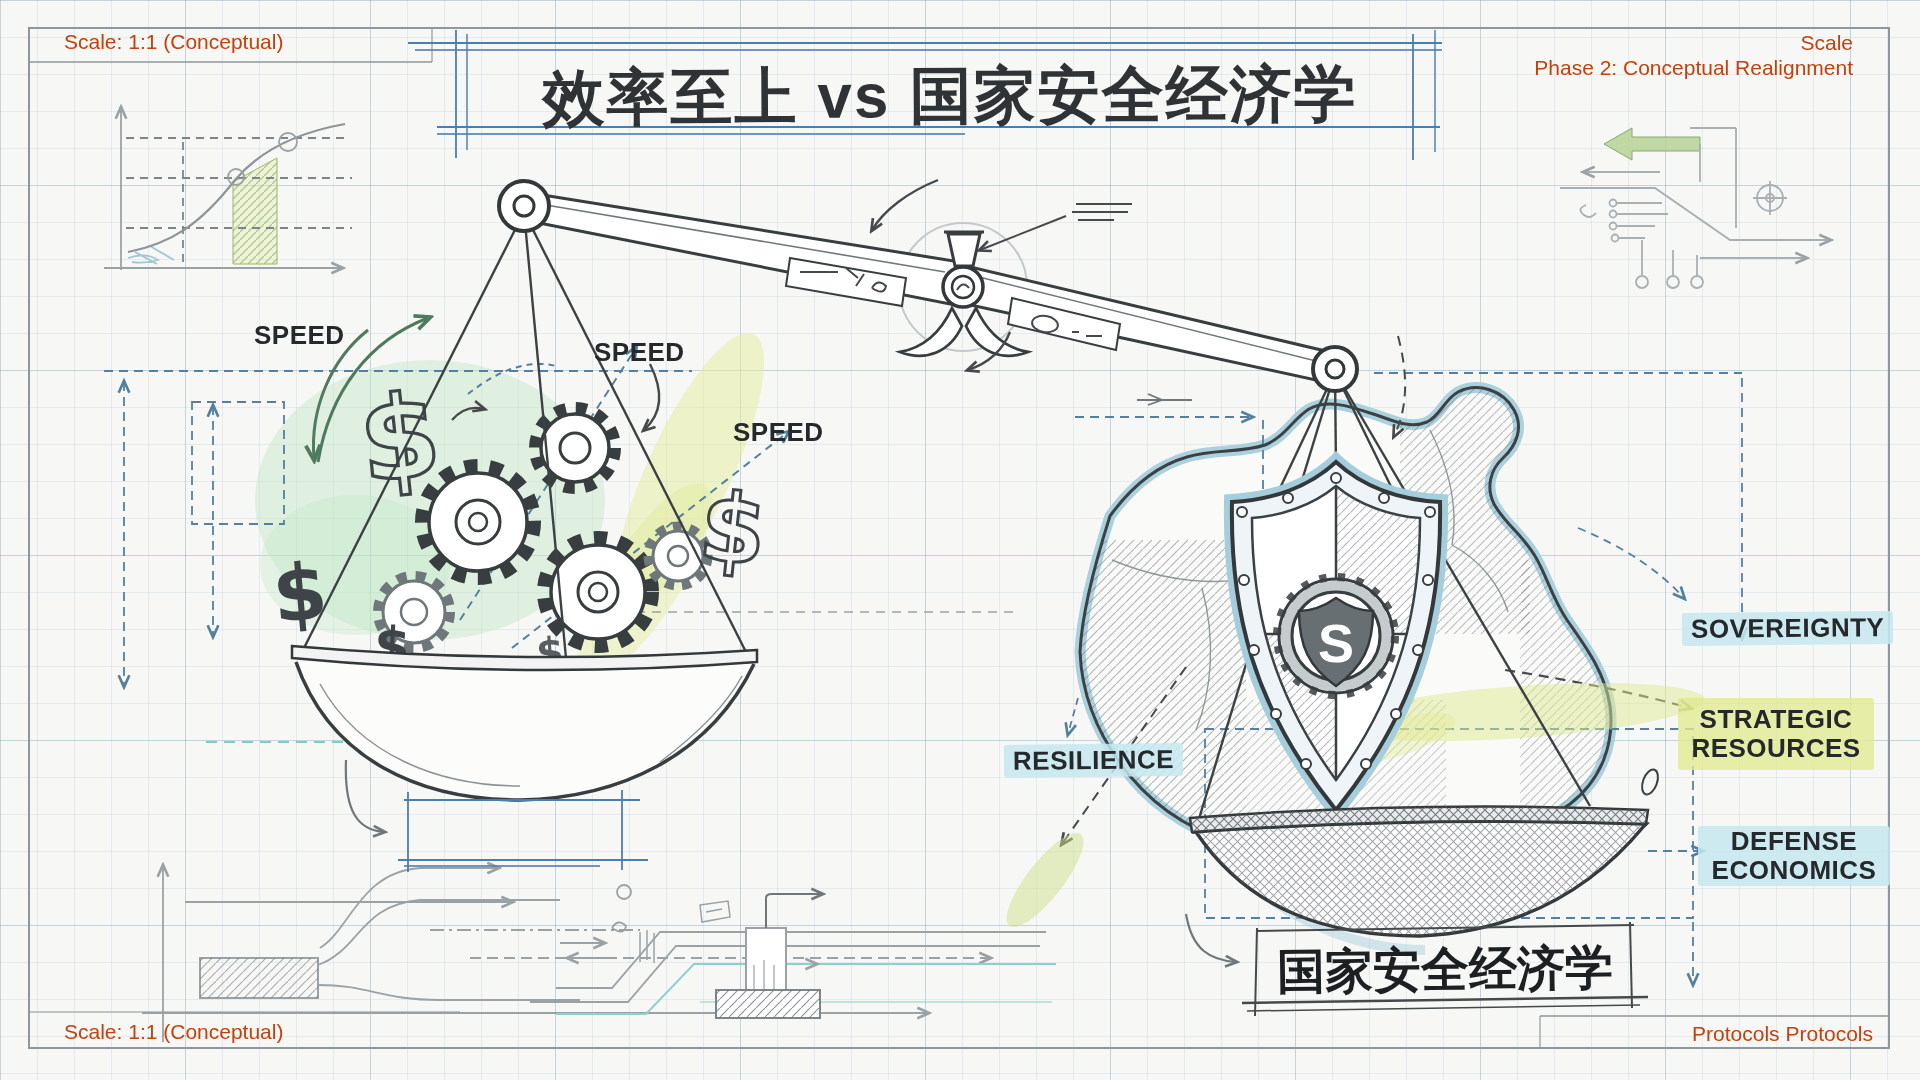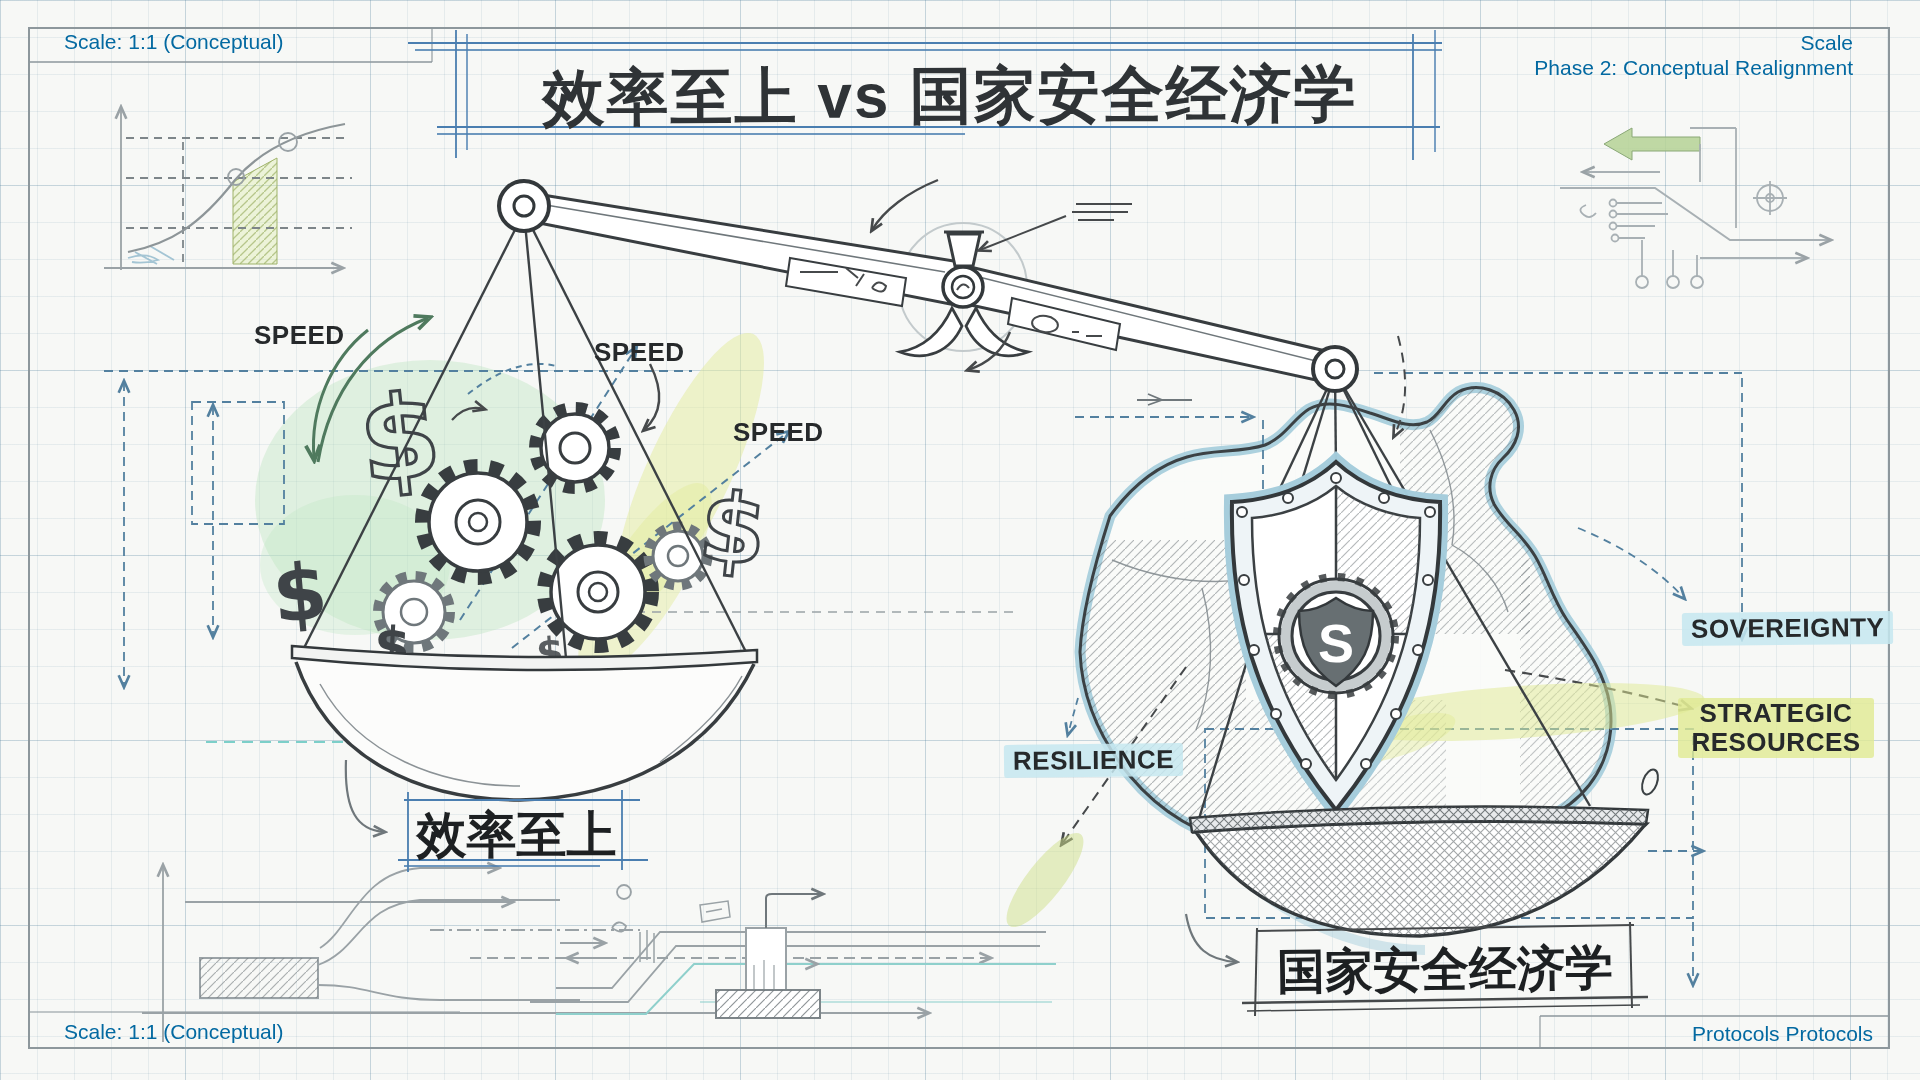--- a/index.html
+++ b/index.html
@@ -9,25 +9,25 @@
        background-image:
          linear-gradient(rgba(70,120,150,.20) 1px, transparent 1px),
          linear-gradient(90deg, rgba(70,120,150,.20) 1px, transparent 1px),
          linear-gradient(rgba(70,120,150,.10) 1px, transparent 1px),
          linear-gradient(90deg, rgba(70,120,150,.10) 1px, transparent 1px);
        background-size:185px 185px,185px 185px,37px 37px,37px 37px;}
   #canvas{position:relative;width:1920px;height:1080px;}
   .frame{position:absolute;left:28px;top:27px;width:1862px;height:1022px;
          border:2px solid #8d979c;box-sizing:border-box;}
   svg.art{position:absolute;left:0;top:0;}
-  .corner{position:absolute;font:400 21px "Liberation Sans",sans-serif;color:#0369a1;white-space:nowrap;}
+  .corner{position:absolute;font:400 21px "Liberation Sans",sans-serif;color:#c2410c;white-space:nowrap;}
   .lbl{position:absolute;font:600 26px "Liberation Sans",sans-serif;color:#26292b;
        letter-spacing:.5px;white-space:nowrap;}
   .hl-blue{background:rgba(197,231,240,.85);padding:1px 9px;border-radius:3px;}
-  .hl-yellow{background:rgba(224,234,146,.8);padding:1px 9px;border-radius:3px;}
+  .hl-yellow{background:rgba(224,234,146,.8);padding:7px 9px;border-radius:3px;}
   .wrap{white-space:normal;text-align:center;line-height:1.12;}
   .title{position:absolute;left:460px;top:54px;width:980px;text-align:center;
          font:800 62px "Liberation Sans",sans-serif;color:#2f3336;letter-spacing:2px;
          transform:rotate(-.3deg);}
   .caption{position:absolute;font-weight:700;color:#1d2022;text-align:center;
            font-family:"Liberation Sans",sans-serif;}
   #cap-eff{left:405px;top:802px;width:223px;font-size:50px;}
   #cap-sec{left:1262px;top:938px;width:366px;font-size:48px;transform:rotate(-.8deg);}
 </style>
 </head>
@@ -403,16 +403,16 @@
 
   <div class="title">效率至上 vs 国家安全经济学</div>
 
   <div class="lbl" style="left:254px;top:320px">SPEED</div>
   <div class="lbl" style="left:594px;top:337px">SPEED</div>
   <div class="lbl" style="left:733px;top:417px">SPEED</div>
 
   <div class="lbl hl-blue" style="left:1004px;top:744px;transform:rotate(-.6deg)">RESILIENCE</div>
   <div class="lbl hl-blue" style="left:1682px;top:612px;transform:rotate(-.5deg)">SOVEREIGNTY</div>
   <div class="lbl hl-yellow wrap" style="left:1678px;top:698px;width:178px">STRATEGIC RESOURCES</div>
-
-  <div class="caption" id="cap-eff">效率至上</div>
+  <div class="lbl hl-blue wrap" style="left:1698px;top:826px;width:174px">DEFENSE ECONOMICS</div>
+
   <div class="caption" id="cap-sec">国家安全经济学</div>
 </div>
 
 </body></html>

